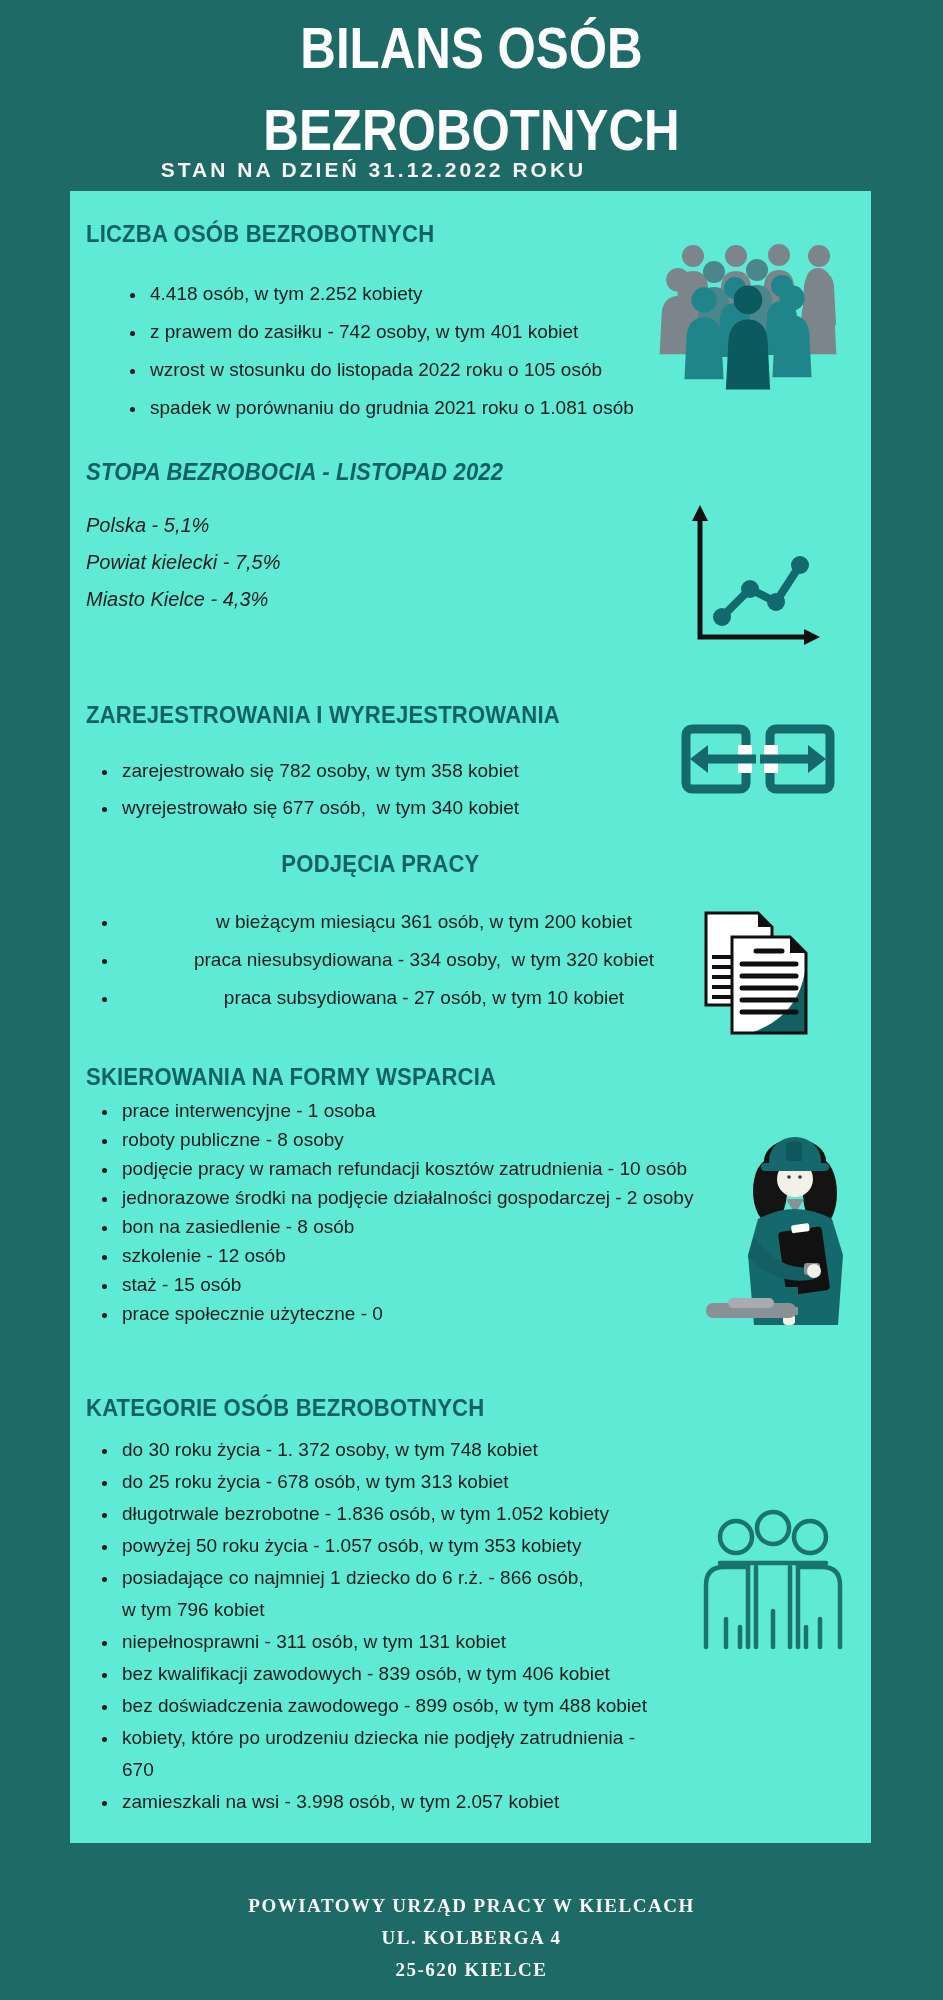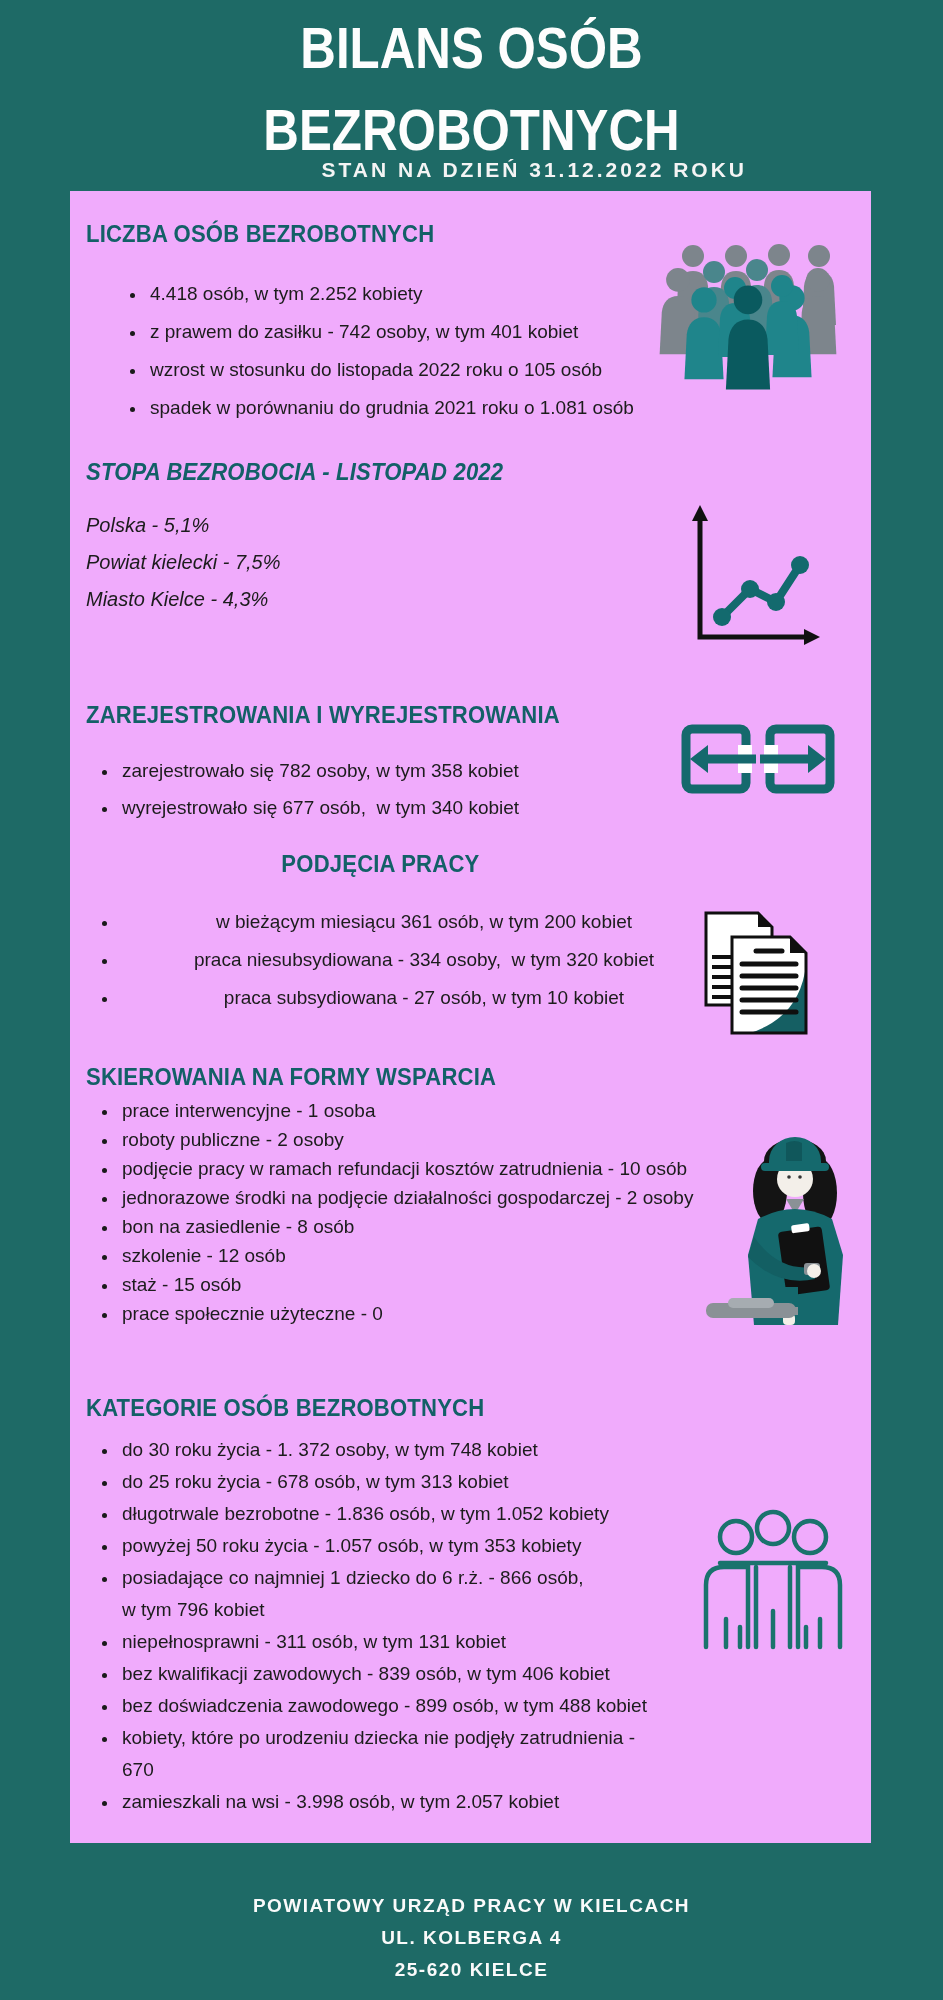--- a/index.html
+++ b/index.html
@@ -11,27 +11,27 @@
   
   .hdr{position:absolute;left:0;top:0;width:943px;text-align:center;color:#ffffff;}
   .title-line{
     position:absolute;left:0;width:943px;text-align:center;
     font-size:58px;font-weight:bold;letter-spacing:0px;color:#fdfdfd;
     transform:scaleX(0.85);transform-origin:50% 0;white-space:nowrap;
   }
   .title-1{top:14px;}
   .title-2{top:96px;}
   .subtitle{
-    position:absolute;left:0;top:158px;width:747px;text-align:right;
+    position:absolute;left:0;top:158px;width:747px;text-align:center;
     font-size:21px;font-weight:bold;letter-spacing:3px;color:#f4f4f4;white-space:nowrap;
   }
   
   .card{
     position:absolute;left:70px;top:191px;width:801px;height:1652px;
-    background:#f0abfc;
+    background:#5eead4;
   }
   .section{position:absolute;left:16px;}
   .section h2{
     margin:0;color:#136067;font-size:24px;font-weight:bold;line-height:30px;
     letter-spacing:0.2px;white-space:nowrap;
     transform:scaleX(0.92);transform-origin:0 50%;
   }
   .section ul{list-style:disc;margin:0;padding:0 0 0 32px;color:#1c1c1c;}
   .section li{font-size:19px;padding-left:4px;white-space:pre;}
   .section li::marker{color:#1a1a1a;font-size:15px;}
@@ -67,21 +67,21 @@
   .icon-chart{left:600px;top:308px;width:150px;height:155px;}
   .icon-arrows{left:608px;top:530px;width:160px;height:80px;}
   .icon-docs{left:628px;top:718px;width:120px;height:130px;}
   .icon-worker{left:628px;top:928px;width:210px;height:220px;}
   .icon-team{left:618px;top:1316px;width:170px;height:150px;}
   .icon svg{display:block;width:100%;height:100%;}
 
   
   .footer{
     position:absolute;left:0;top:1890px;width:943px;text-align:center;
-    color:#fafafa;font-weight:bold;font-size:19px;line-height:32px;letter-spacing:1.5px;
+    color:#fafafa;font-weight:bold;font-size:19px;line-height:32px;letter-spacing:1.5px;font-family:Liberation Serif, serif;
   }
 </style>
 </head>
 <body>
 
 <header class="hdr">
   <div class="title-line title-1">BILANS OSÓB</div>
   <div class="title-line title-2">BEZROBOTNYCH</div>
   <div class="subtitle">STAN NA DZIEŃ 31.12.2022 ROKU</div>
 </header>
@@ -121,21 +121,21 @@
       <li>w bieżącym miesiącu 361 osób, w tym 200 kobiet</li>
       <li>praca niesubsydiowana - 334 osoby,  w tym 320 kobiet</li>
       <li>praca subsydiowana - 27 osób, w tym 10 kobiet</li>
     </ul>
   </section>
 
   <section class="section sec-skierowania">
     <h2>SKIEROWANIA NA FORMY WSPARCIA</h2>
     <ul>
       <li>prace interwencyjne - 1 osoba</li>
-      <li>roboty publiczne - 2 osoby</li>
+      <li>roboty publiczne - 8 osoby</li>
       <li>podjęcie pracy w ramach refundacji kosztów zatrudnienia - 10 osób</li>
       <li>jednorazowe środki na podjęcie działalności gospodarczej - 2 osoby</li>
       <li>bon na zasiedlenie - 8 osób</li>
       <li>szkolenie - 12 osób</li>
       <li>staż - 15 osób</li>
       <li>prace społecznie użyteczne - 0</li>
     </ul>
   </section>
 
   <section class="section sec-kategorie">

